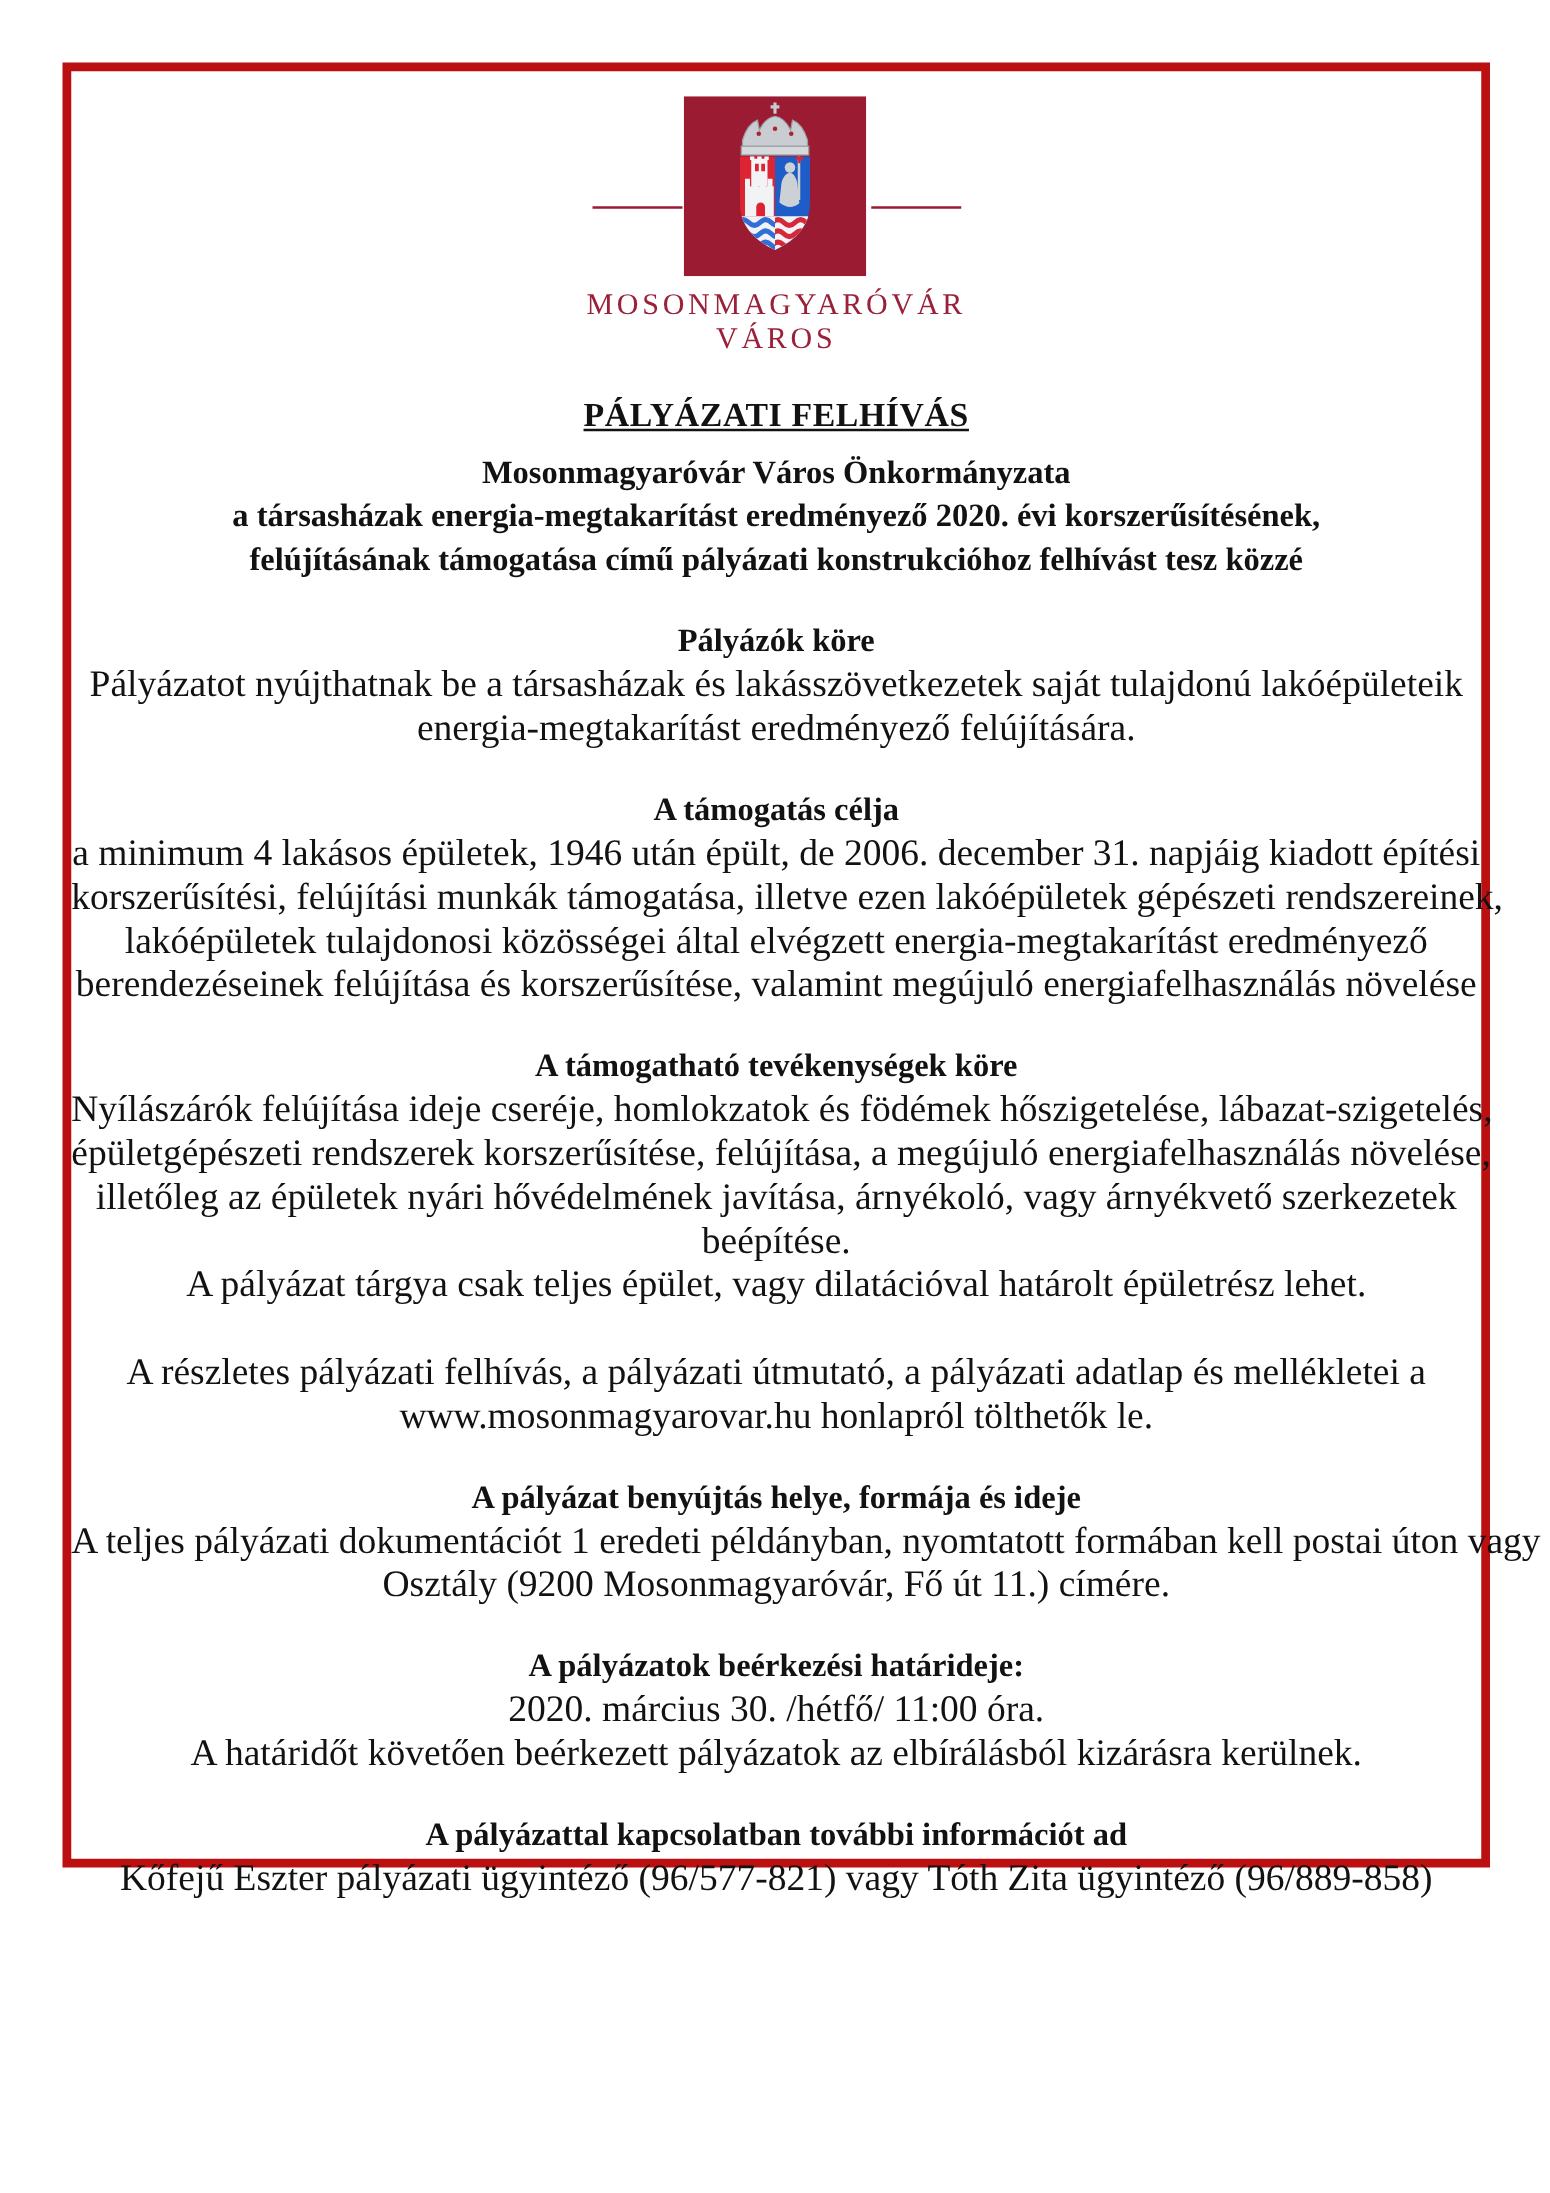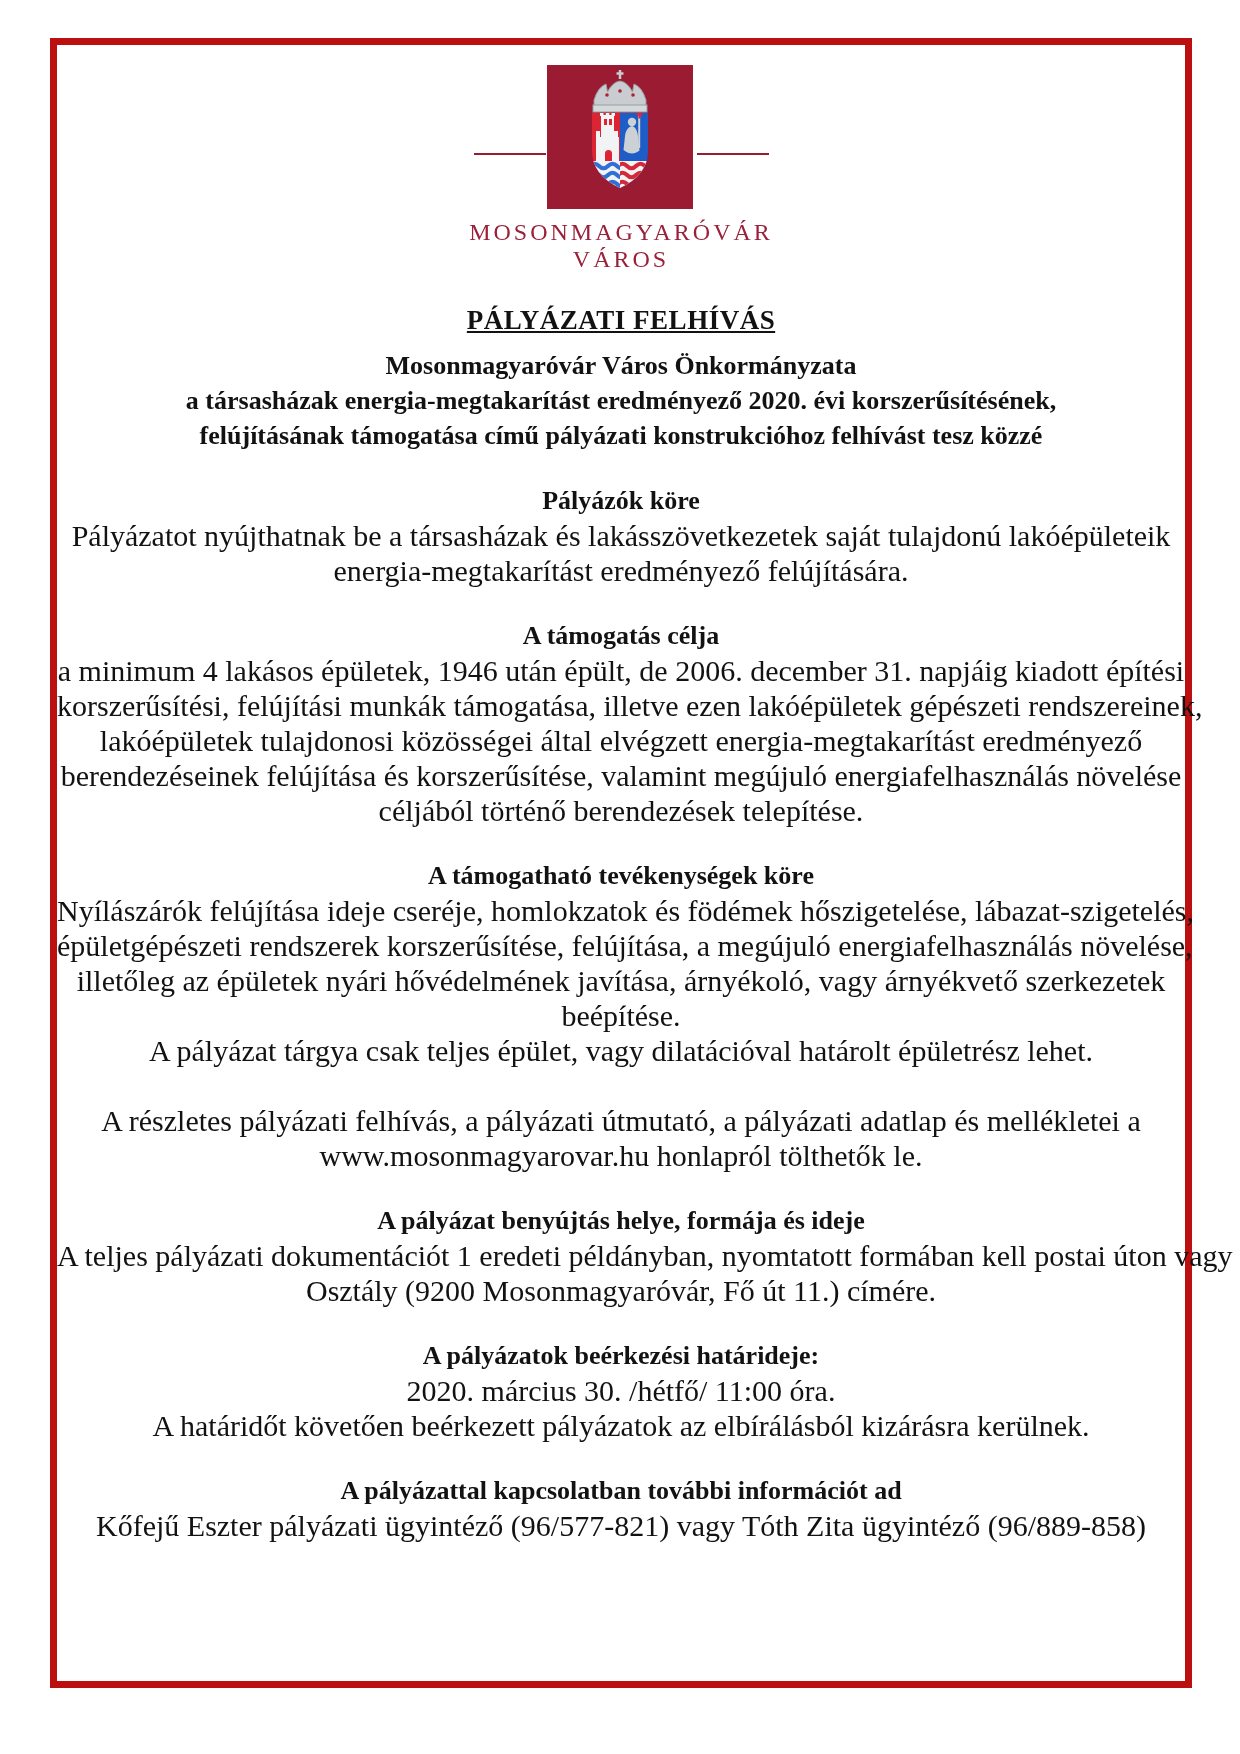--- a/index.html
+++ b/index.html
@@ -2,21 +2,21 @@
 <html lang="hu"><head>
 <meta charset="utf-8">
 <style>
   html,body{margin:0;padding:0;}
   body{
     width:1240px;height:1754px;background:#ffffff;position:relative;
     font-family:"Liberation Serif","DejaVu Serif",serif;color:#121212;
     -webkit-font-smoothing:antialiased;
   }
   .frame{
-    position:absolute;left:50px;top:38px;width:1142px;height:1650px;
+    position:absolute;left:50px;top:50px;width:1142px;height:1444px;
     border:7px solid #bb0f10;box-sizing:border-box;background:#fff;
   }
   .content{position:absolute;left:0;right:0;top:0;text-align:center;}
   .logo-row{display:flex;align-items:center;justify-content:center;margin-top:20px;height:144px;}
   .crest{width:146px;height:144px;flex:0 0 auto;}
   .crest svg{display:block;width:146px;height:144px;}
   .rule{width:72px;height:2px;background:#9b1b33;position:relative;top:17px;flex:0 0 auto;}
   .rule.left{margin-right:1px;}
   .rule.right{margin-left:4px;}
   .org-name{margin-top:10px;color:#9b2039;font-size:24px;line-height:27px;letter-spacing:3px;}
@@ -122,21 +122,20 @@
       <div class="line">Pályázatot nyújthatnak be a társasházak és lakásszövetkezetek saját tulajdonú lakóépületeik</div>
       <div class="line">energia-megtakarítást eredményező felújítására.</div>
     </section>
 
     <section class="section">
       <h2 class="heading">A támogatás célja</h2>
       <div class="line">a minimum 4 lakásos épületek, 1946 után épült, de 2006. december 31. napjáig kiadott építési</div>
       <div class="line">korszerűsítési, felújítási munkák támogatása, illetve ezen lakóépületek gépészeti rendszereinek,</div>
       <div class="line">lakóépületek tulajdonosi közösségei által elvégzett energia-megtakarítást eredményező</div>
       <div class="line">berendezéseinek felújítása és korszerűsítése, valamint megújuló energiafelhasználás növelése</div>
-      <div class="line">céljából történő berendezések telepítése.</div>
     </section>
 
     <section class="section">
       <h2 class="heading">A támogatható tevékenységek köre</h2>
       <div class="line">Nyílászárók felújítása ideje cseréje, homlokzatok és födémek hőszigetelése, lábazat-szigetelés,</div>
       <div class="line">épületgépészeti rendszerek korszerűsítése, felújítása, a megújuló energiafelhasználás növelése,</div>
       <div class="line">illetőleg az épületek nyári hővédelmének javítása, árnyékoló, vagy árnyékvető szerkezetek</div>
       <div class="line">beépítése.</div>
       <div class="line">A pályázat tárgya csak teljes épület, vagy dilatációval határolt épületrész lehet.</div>
     </section>

